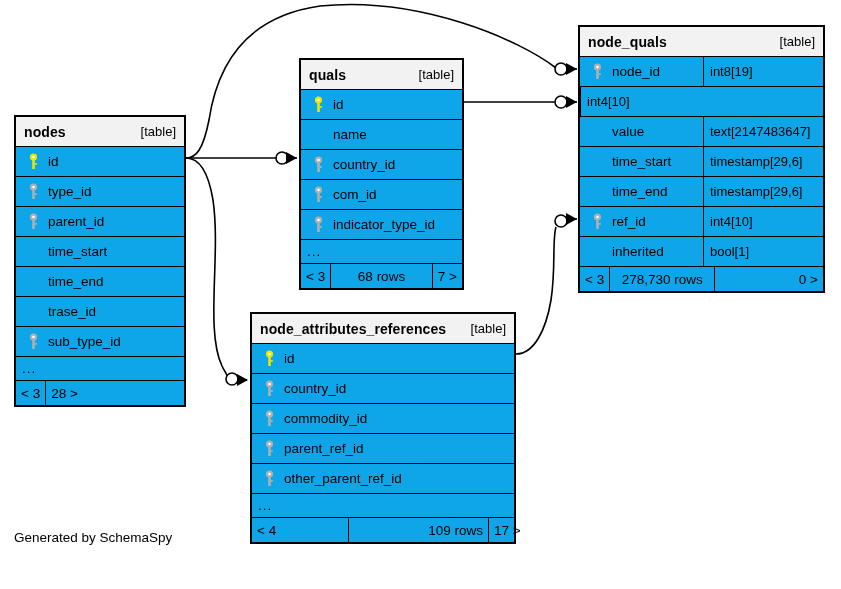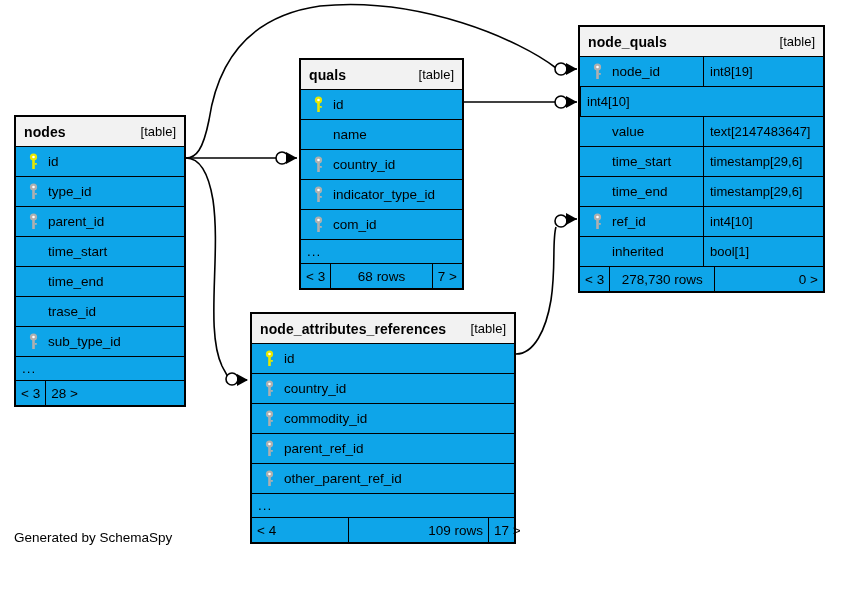--- a/index.html
+++ b/index.html
@@ -334,35 +334,35 @@
     <div class="tbl-row">
       <div class="col-main">
         <span class="key-slot">
           <svg class="keyicon" width="9" height="18" viewBox="0 0 9 18">
               <circle cx="4.5" cy="4" r="3.6" fill="#b0b0b0"></circle>
               <circle cx="4.5" cy="4" r="1.3" fill="#ffffff"></circle>
               <rect x="3.2" y="6" width="2.6" height="10" fill="#b0b0b0"></rect>
               <rect x="5.8" y="10" width="2" height="1.8" fill="#b0b0b0"></rect>
             </svg>
         </span>
+        <span class="col-label">com_id</span>
+      </div>
+    </div>
+
+    <div class="tbl-row">
+      <div class="col-main">
+        <span class="key-slot">
+          <svg class="keyicon" width="9" height="18" viewBox="0 0 9 18">
+              <circle cx="4.5" cy="4" r="3.6" fill="#b0b0b0"></circle>
+              <circle cx="4.5" cy="4" r="1.3" fill="#ffffff"></circle>
+              <rect x="3.2" y="6" width="2.6" height="10" fill="#b0b0b0"></rect>
+              <rect x="5.8" y="10" width="2" height="1.8" fill="#b0b0b0"></rect>
+            </svg>
+        </span>
         <span class="col-label">indicator_type_id</span>
-      </div>
-    </div>
-
-    <div class="tbl-row">
-      <div class="col-main">
-        <span class="key-slot">
-          <svg class="keyicon" width="9" height="18" viewBox="0 0 9 18">
-              <circle cx="4.5" cy="4" r="3.6" fill="#b0b0b0"></circle>
-              <circle cx="4.5" cy="4" r="1.3" fill="#ffffff"></circle>
-              <rect x="3.2" y="6" width="2.6" height="10" fill="#b0b0b0"></rect>
-              <rect x="5.8" y="10" width="2" height="1.8" fill="#b0b0b0"></rect>
-            </svg>
-        </span>
-        <span class="col-label">com_id</span>
       </div>
     </div>
 
     <div class="ellipsis-row">...</div>
 
     <div class="footer-row">
       <div class="footer-cell footer-prev">&lt; 3</div>
       <div class="footer-cell footer-rows">68 rows</div>
       <div class="footer-cell footer-next">7 &gt;</div>
     </div>

